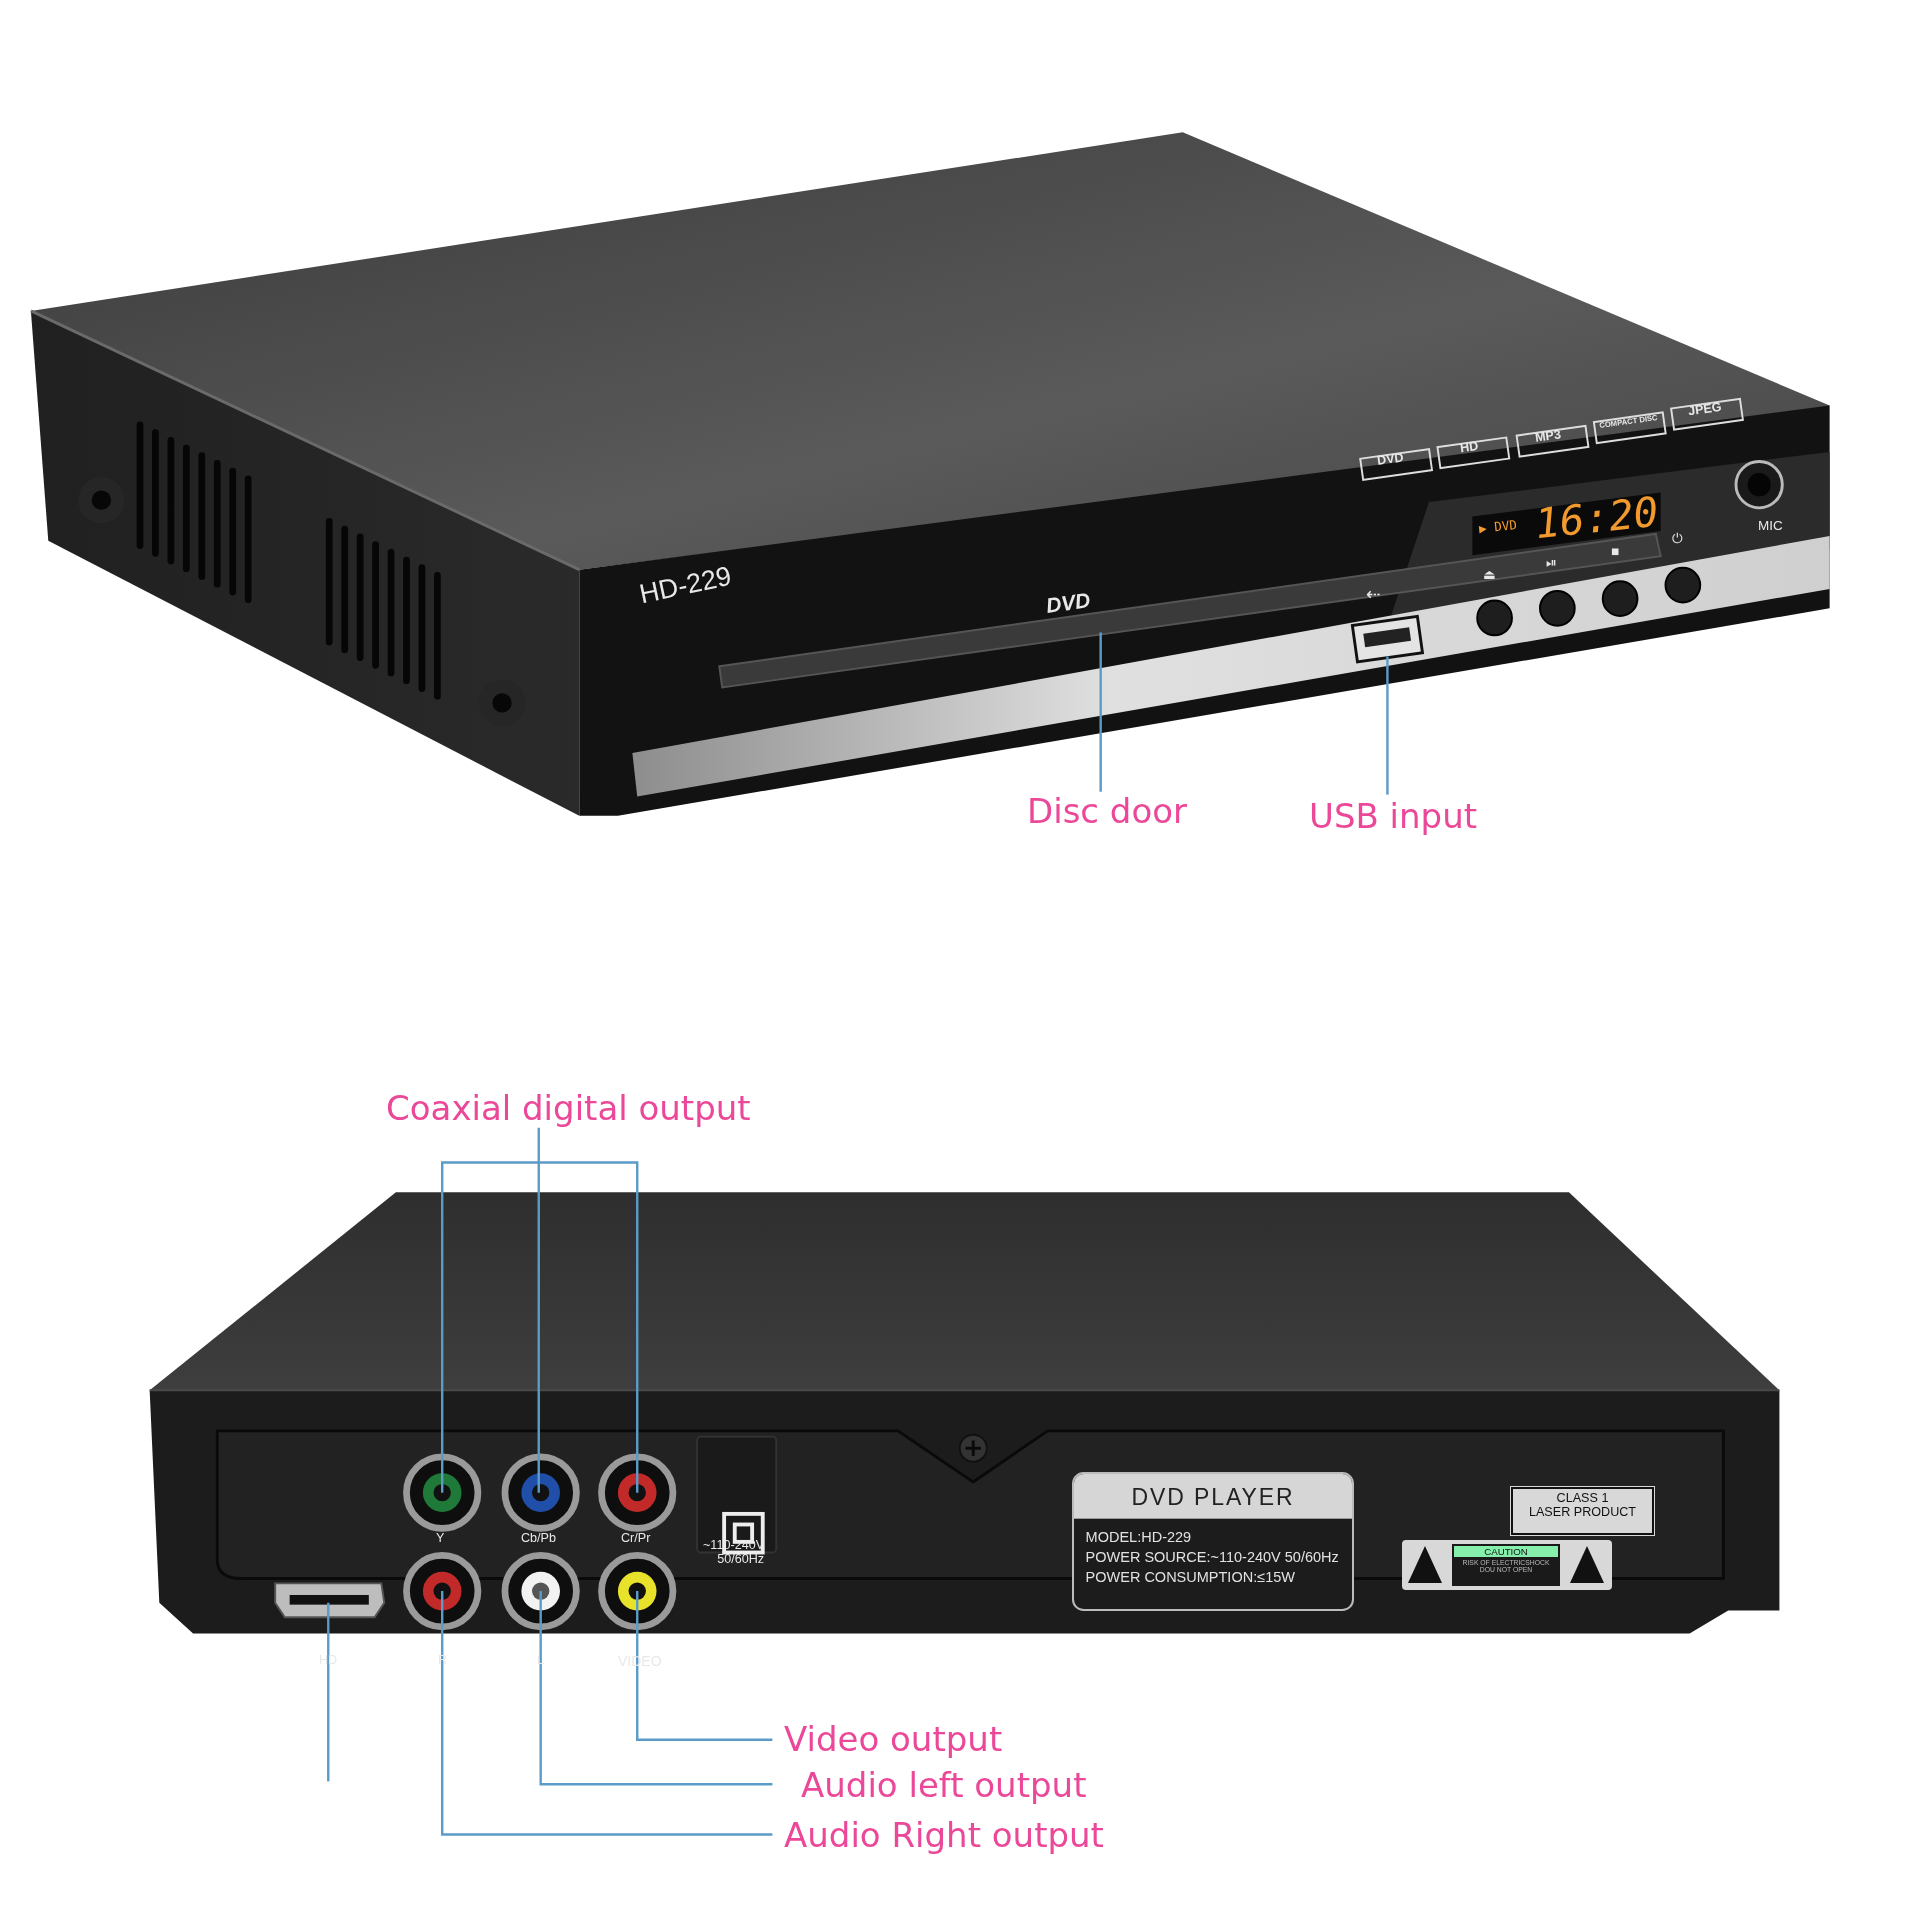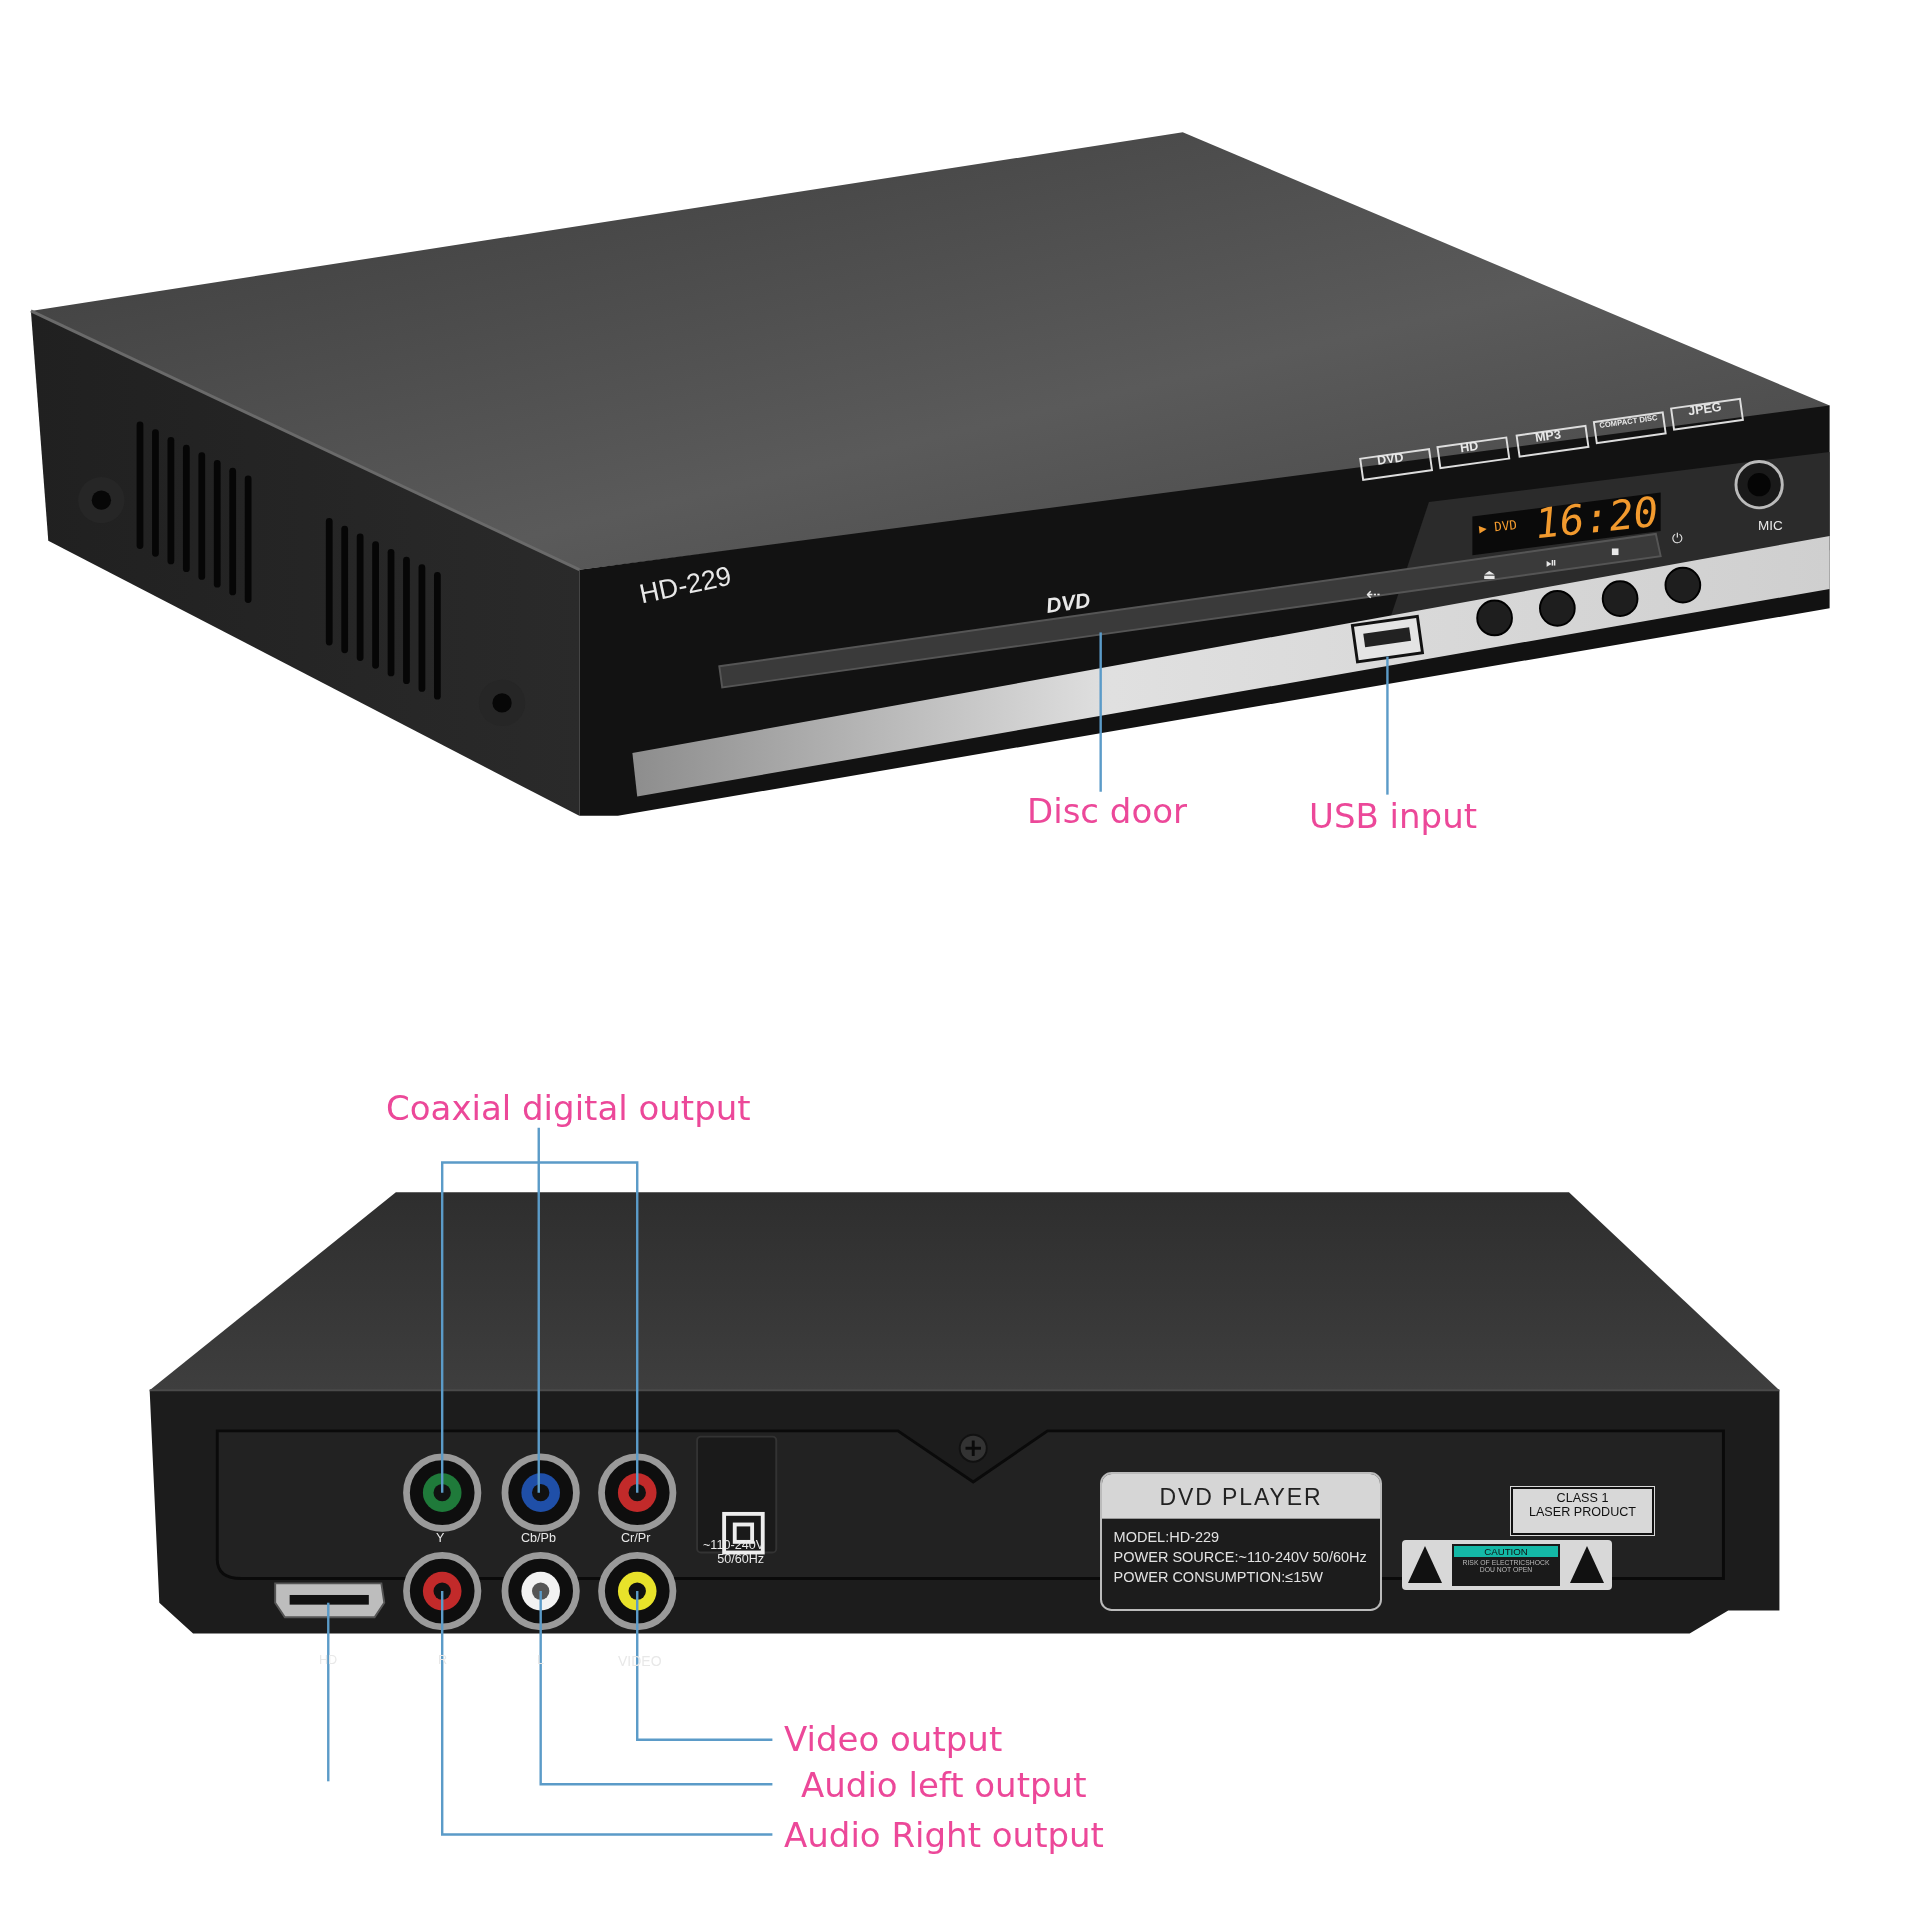--- a/index.html
+++ b/index.html
@@ -2,21 +2,21 @@
 <html><head>
 <meta charset="utf-8">
 <style>
   html,body{margin:0;padding:0;background:#ffffff;}
   body{width:1931px;height:1931px;position:relative;overflow:hidden;font-family:"Liberation Sans",sans-serif;}
   .abs{position:absolute;}
   svg{position:absolute;left:0;top:0;}
   .callout{position:absolute;color:#ec4899;font-family:"DejaVu Sans",sans-serif;font-size:34px;white-space:nowrap;line-height:1;}
   .lcd{position:absolute;font-family:"DejaVu Sans Mono",monospace;color:#f29a2e;}
   .small-w{position:absolute;color:#e8e8e8;font-family:"Liberation Sans",sans-serif;white-space:nowrap;}
-  .label-card{position:absolute;border:2.9px solid #bbb;border-radius:11.6px;background:#1c1c1c;overflow:hidden;margin-left:28px;}
+  .label-card{position:absolute;border:2.9px solid #bbb;border-radius:11.6px;background:#1c1c1c;overflow:hidden;}
   .label-card .head{background:#d6d6d6;color:#222;text-align:center;font-size:23px;letter-spacing:1.9px;padding:9.7px 0 7.7px;border-bottom:1.9px solid #999;}
   .label-card .line{color:#e2e2e2;font-size:14.5px;padding:1.9px 11.6px;}
 </style>
 </head>
 <body>
 
 <div class="abs" style="left:0;top:0;width:1931px;height:869px;">
   <svg width="1931" height="869" viewBox="0 0 2000 900">
     <defs>
       <linearGradient id="topg" x1="0" y1="0" x2="1" y2="1">
@@ -223,21 +223,21 @@
     </div>
   </div>
 
   <div class="abs" style="left:1511px;top:425px;width:139px;height:42px;background:#d8d8d8;border:2.9px solid #111;outline:1.9px solid #d8d8d8;text-align:center;color:#111;font-size:12.6px;line-height:1.15;padding-top:1.9px;">
     <div>CLASS 1</div>
     <div>LASER PRODUCT</div>
   </div>
   <div class="abs" style="left:1402px;top:478px;width:210px;height:50px;background:#d8d8d8;border-radius:3.9px;">
     <div class="abs" style="left:5.8px;top:5.8px;width:0;height:0;border-left:17.4px solid transparent;border-right:17.4px solid transparent;border-bottom:37px solid #111;"></div>
     <div class="abs" style="left:50px;top:3.9px;width:108px;height:42px;background:#1a1a1a;text-align:center;">
-      <div style="background:#14b8a6;color:#111;font-size:9.7px;margin:1.9px;">CAUTION</div>
+      <div style="background:#86efac;color:#111;font-size:9.7px;margin:1.9px;">CAUTION</div>
       <div style="color:#bbb;font-size:6.8px;">RISK OF ELECTRICSHOCK</div>
       <div style="color:#bbb;font-size:6.8px;">DOU NOT OPEN</div>
     </div>
     <div class="abs" style="left:168px;top:5.8px;width:0;height:0;border-left:17.4px solid transparent;border-right:17.4px solid transparent;border-bottom:37px solid #111;"></div>
   </div>
 
   <div class="callout" style="left:386px;top:29px;">Coaxial digital output</div>
   <div class="callout" style="left:784px;top:660px;">Video output</div>
   <div class="callout" style="left:801px;top:706px;">Audio left output</div>
   <div class="callout" style="left:784px;top:756px;">Audio Right output</div>

